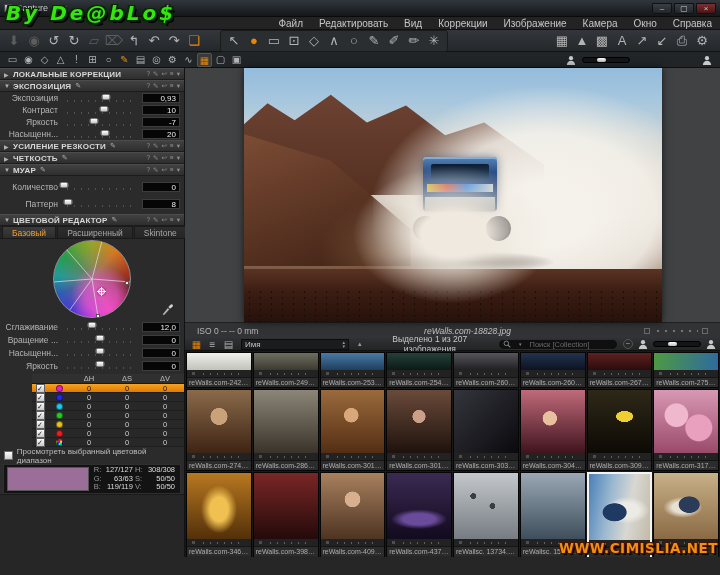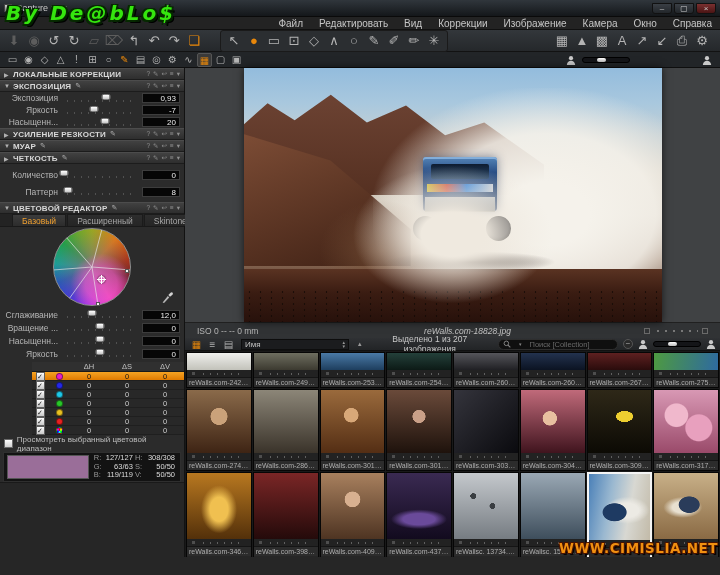--- a/index.html
+++ b/index.html
@@ -55,21 +55,21 @@
   .slider-row { height:12px; display:flex; align-items:center; padding:0 4px 0 2px; gap:4px; }
   .slider-row.tall { height:17px; }
   .slider-row.ce { height:13px; }
   .s-label { width:56px; text-align:right; color:#b6b6b6; font-size:8.5px; white-space:nowrap; overflow:hidden; }
   .s-track { flex:1; position:relative; height:9px; }
   .s-track::before { content:""; position:absolute; left:2px; right:2px; top:6px; height:2px;
     background-image:radial-gradient(circle 0.8px, #5d5d5d 60%, rgba(0,0,0,0) 70%); background-size:7px 2px; background-repeat:repeat-x; }
   .s-thumb { position:absolute; top:0; width:9px; height:6px; background:linear-gradient(#fff,#c8c8c8); border:1px solid #7d7d7d; border-radius:2px; transform:translateX(-50%); }
   .s-value { width:38px; height:10px; background:#060606; border:1px solid #3d3d3d; color:#ededed; font-size:8px; text-align:right; padding-right:3px; line-height:9px; }
 
-  .tabs { height:13px; background:#232323; display:flex; padding-left:12px; border-bottom:1px solid #191919; }
+  .tabs { height:13px; background:#232323; display:flex; padding-left:2px; border-bottom:1px solid #191919; }
   .tab { padding:0 9px; font-size:8.5px; color:#a6a6a6; line-height:12px; background:linear-gradient(#2d2d2d,#252525); border:1px solid #1b1b1b; border-bottom:none; margin-right:1px; }
   .tab.selected { color:#f0a030; background:linear-gradient(#3c3c3c,#2c2c2c); }
 
   .wheel-block { height:81px; position:relative; }
   .wheel { position:absolute; left:53px; top:1px; width:78px; height:78px; border-radius:50%; border:1px solid #8d8d8d;
     background:
       radial-gradient(circle at 62% 72%, rgba(255,90,210,.55) 0 22%, rgba(255,90,210,0) 42%),
       radial-gradient(circle, rgba(120,120,120,.95) 0%, rgba(120,120,120,.55) 28%, rgba(120,120,120,0) 72%),
       conic-gradient(from 0deg, #9aa820, #e07818 40deg, #a83018 80deg, #6e2028 105deg, #e838b8 150deg, #a030e8 185deg, #4838d8 215deg, #2858b8 245deg, #18a098 275deg, #20a048 310deg, #70a828 340deg, #9aa820 360deg); }
   .wheel svg.lines { position:absolute; inset:0; }
@@ -301,20 +301,27 @@
       </div>
       <div id="exp-sliders">
           <div class="slider-row">
             <span class="s-label">Экспозиция</span>
             <div class="s-track">
               <div class="s-thumb" style="left: 58%;"></div>
             </div>
             <div class="s-value">0,93</div>
           </div>
           <div class="slider-row">
+            <span class="s-label">Контраст</span>
+            <div class="s-track">
+              <div class="s-thumb" style="left: 55%;"></div>
+            </div>
+            <div class="s-value">10</div>
+          </div>
+          <div class="slider-row">
             <span class="s-label">Яркость</span>
             <div class="s-track">
               <div class="s-thumb" style="left: 42%;"></div>
             </div>
             <div class="s-value">-7</div>
           </div>
           <div class="slider-row">
             <span class="s-label">Насыщенн...</span>
             <div class="s-track">
               <div class="s-thumb" style="left: 57%;"></div>
@@ -330,35 +337,35 @@
         <span class="hdr-icons">
             <span class="hico">?</span>
             <span class="hico">✎</span>
             <span class="hico">↩</span>
             <span class="hico">≡</span>
             <span class="hico">▾</span>
           </span>
       </div>
 
       <div class="p-header">
-        <span class="arrow">▼</span>
-        <span class="hdr-title">МУАР</span>
+        <span class="arrow">▶</span>
+        <span class="hdr-title">ЧЕТКОСТЬ</span>
         <span class="hdr-brush">✎</span>
         <span class="hdr-icons">
             <span class="hico">?</span>
             <span class="hico">✎</span>
             <span class="hico">↩</span>
             <span class="hico">≡</span>
             <span class="hico">▾</span>
           </span>
       </div>
 
       <div class="p-header">
-        <span class="arrow">▶</span>
-        <span class="hdr-title">ЧЕТКОСТЬ</span>
+        <span class="arrow">▼</span>
+        <span class="hdr-title">МУАР</span>
         <span class="hdr-brush">✎</span>
         <span class="hdr-icons">
             <span class="hico">?</span>
             <span class="hico">✎</span>
             <span class="hico">↩</span>
             <span class="hico">≡</span>
             <span class="hico">▾</span>
           </span>
       </div>
       <div id="moire-sliders" style="padding:2px 0;">

